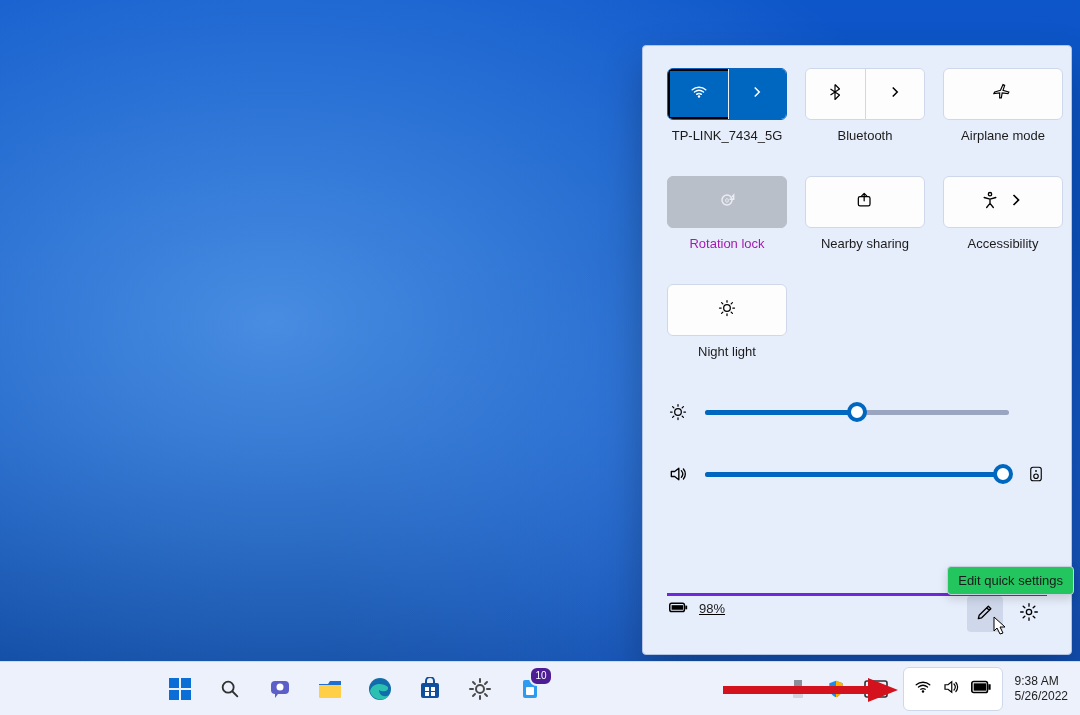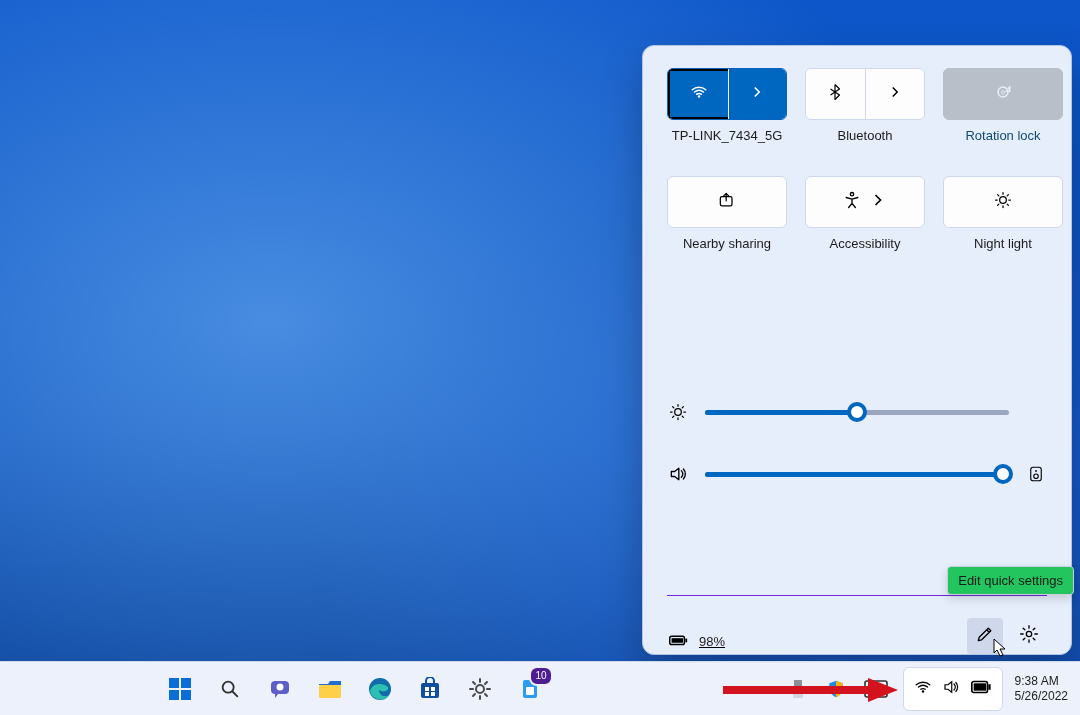--- a/index.html
+++ b/index.html
@@ -19,51 +19,51 @@
   }
   .tb-center{position:absolute;left:50%;transform:translateX(-50%);display:flex;gap:10px;align-items:center;margin-left:-185px;}
   .tb-right{position:absolute;right:6px;display:flex;align-items:center;gap:12px;}
   .tb-btn{width:40px;height:40px;border-radius:6px;display:flex;align-items:center;justify-content:center;position:relative;}
   .badge{position:absolute;top:-3px;right:-3px;background:#4c1d95;color:#fff;font-size:10px;min-width:16px;height:16px;border-radius:8px;display:flex;align-items:center;justify-content:center;border:2px solid #ecf1fb;padding:0 2px;}
   .tray-group{display:flex;align-items:center;gap:10px;background:#fff;border:1px solid #cfd8ea;border-radius:6px;padding:4px 10px;height:34px;}
   .clock{display:flex;flex-direction:column;align-items:flex-start;font-size:12px;line-height:15px;color:#222;margin-right:6px;}
   
   .flyout{
     position:absolute;right:8px;bottom:60px;width:430px;height:610px;
-    background:#e7eefb;border:1px solid #b2c3e4;border-radius:12px;
+    background:#e7eefb;border:1px solid #b2c3e4;border-radius:4px;
     box-shadow:0 20px 40px rgba(0,0,0,.25);
     display:flex;flex-direction:column;padding:22px 24px 0 24px;box-sizing:border-box;
   }
   .tiles{display:grid;grid-template-columns:repeat(3,1fr);grid-auto-rows:88px;gap:20px 18px;}
   .tile{display:flex;flex-direction:column;align-items:center;gap:8px;}
   .tile-btn{width:120px;height:52px;border-radius:6px;background:#fdfdfe;border:1px solid #cfd8ea;display:flex;align-items:center;justify-content:center;box-sizing:border-box;}
   .tile-btn svg{width:20px;height:20px;}
   .tile-label{font-size:13px;color:#1b1b1b;text-align:center;}
-  .tile.disabled .tile-label{color:#0c4a6e;}
+  .tile.disabled .tile-label{color:#a21caf;}
   .tile.disabled .tile-btn{background:#b9bfc9;border-color:#b9bfc9;}
   .split{display:flex;width:120px;height:52px;border-radius:6px;overflow:hidden;border:1px solid #cfd8ea;box-sizing:border-box;}
   .split.active{border-color:#0a63bd;}
   .split .half{flex:1;display:flex;align-items:center;justify-content:center;background:#fdfdfe;}
   .split.active .half{background:#0067c0;color:#fff;}
   .split.active .half.left{border:2px solid #000;border-right:none;}
   .split .sep{width:1px;background:#cfd8ea;}
   .split.active .sep{background:rgba(255,255,255,.25);}
   .split .half svg{width:18px;height:18px;}
   .acc-btn{display:flex;align-items:center;justify-content:center;gap:6px;}
   
   .sliders{margin-top:30px;display:flex;flex-direction:column;gap:42px;}
   .slider-row{display:flex;align-items:center;gap:16px;}
   .slider-row .icon{width:22px;display:flex;justify-content:center;}
   .slider{position:relative;flex:1;height:20px;}
   .track{position:absolute;left:0;right:0;top:50%;height:5px;margin-top:-2px;background:#9aa6bf;border-radius:3px;}
   .fill{position:absolute;left:0;top:50%;height:5px;margin-top:-2px;background:#0067c0;border-radius:3px;}
   .thumb{position:absolute;top:50%;width:20px;height:20px;margin-top:-10px;margin-left:-10px;border-radius:50%;background:#fff;border:4px solid #0067c0;box-sizing:border-box;}
   .after-slider{width:22px;display:flex;justify-content:center;}
   
-  .footer{margin-top:auto;height:58px;border-top:1px solid #6d28d9;display:flex;align-items:flex-end;justify-content:space-between;text-decoration:underline;}
+  .footer{margin-top:auto;height:58px;border-top:3px solid #6d28d9;display:flex;align-items:flex-start;justify-content:space-between;text-decoration:underline;}
   .footer-left{display:flex;align-items:center;gap:10px;color:#1b1b1b;font-size:13px;}
   .footer-right{display:flex;align-items:center;gap:8px;}
   .foot-btn{width:36px;height:36px;border-radius:4px;display:flex;align-items:center;justify-content:center;position:relative;}
   .foot-btn.hover{background:#cfd8eb;}
   
   .tooltip{position:absolute;right:6px;bottom:120px;background:#22c55e;border:1px solid #c7cfdf;border-radius:4px;padding:6px 10px;font-size:13px;color:#1b1b1b;box-shadow:0 4px 10px rgba(0,0,0,.15);}
   
   .cursor{position:absolute;width:14px;height:20px;pointer-events:none;}
   
   .annot-arrow{position:absolute;pointer-events:none;}
@@ -108,20 +108,28 @@
         <div class="sep"></div>
         <div class="half">
           <span><svg viewBox="0 0 24 24">
                 <path class="chev" d="M9 6l6 6-6 6"></path>
               </svg></span>
         </div>
       </div>
       <div class="tile-label">Bluetooth</div>
     </div>
 
+    <div class="tile">
+      <div class="tile-btn">
+        <span><svg viewBox="0 0 24 24">
+              <path d="M2 12l7-2 3-7 2 1-2 6 7 2-1 2-7-1-1 6-2 0 0-6-7 1z" fill="none" stroke="#000" stroke-width="1.4"></path>
+            </svg></span>
+      </div>
+      <div class="tile-label">Airplane mode</div>
+    </div>
 
     <div class="tile disabled">
       <div class="tile-btn">
         <span><svg viewBox="0 0 24 24">
               <circle cx="12" cy="12" r="6" fill="none" stroke="#e9edf4" stroke-width="1.8"></circle>
               <path d="M18 8l2-2v5h-5" fill="none" stroke="#e9edf4" stroke-width="1.8"></path>
               <rect x="10.5" y="10.5" width="3" height="4" rx="1" fill="none" stroke="#e9edf4" stroke-width="1.2"></rect>
             </svg></span>
       </div>
       <div class="tile-label">Rotation lock</div>

